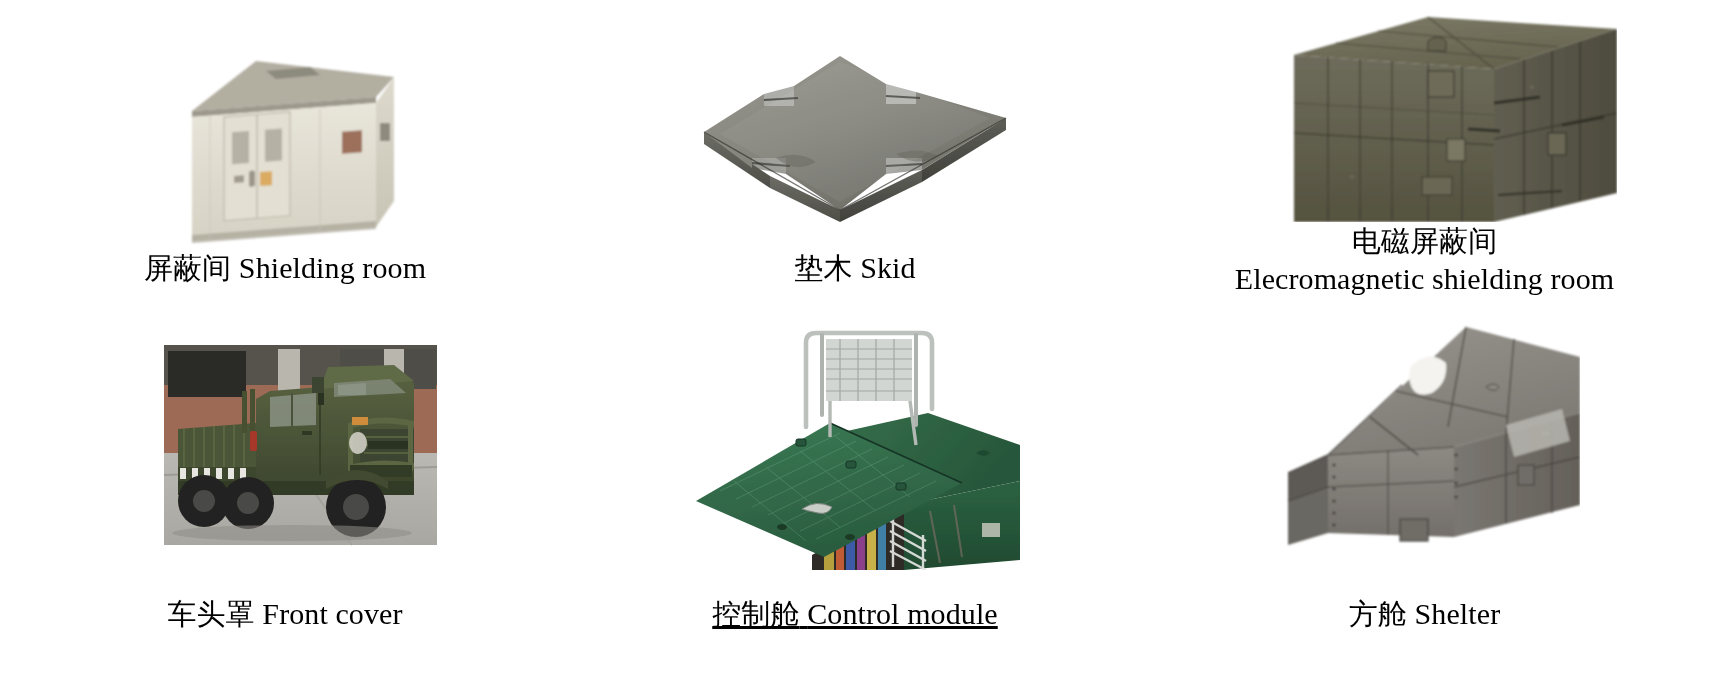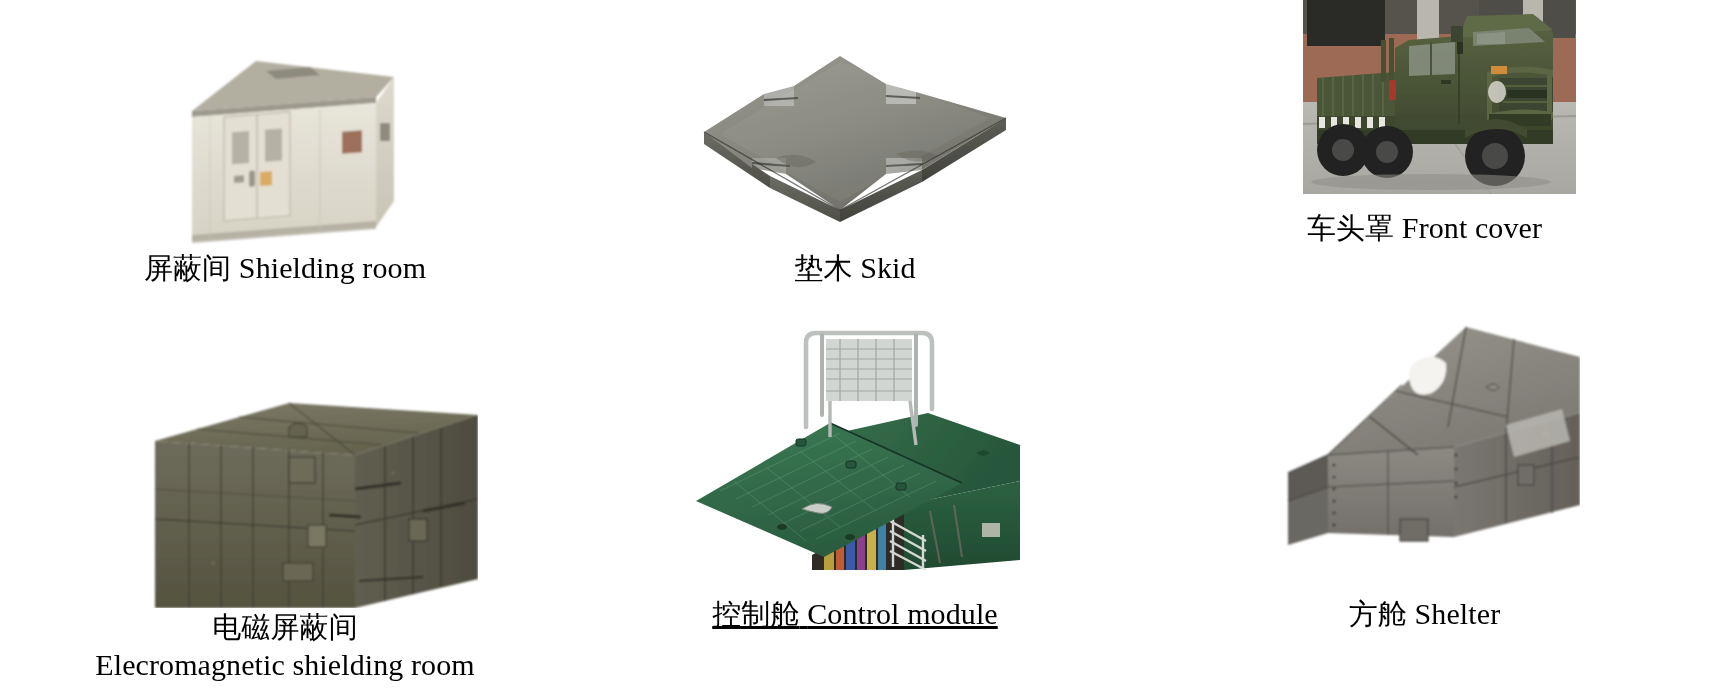--- a/index.html
+++ b/index.html
@@ -221,20 +221,98 @@
           </g>
         </svg>
       </div>
     </div>
     <div class="caption">
       <span class="cn">垫木</span>
       <span>Skid</span>
     </div>
   </div>
 
+  <div class="panel p-emshield">
+    <div class="art-wrap">
+      <div class="emroom">
+        <svg viewBox="0 0 385 215" xmlns="http://www.w3.org/2000/svg">
+          <defs>
+            <linearGradient id="emFront" x1="0" y1="0" x2="0" y2="1">
+              <stop offset="0%" stop-color="#6e6c5c"></stop>
+              <stop offset="100%" stop-color="#55533f"></stop>
+            </linearGradient>
+            <linearGradient id="emSide" x1="0" y1="0" x2="1" y2="0">
+              <stop offset="0%" stop-color="#605e50"></stop>
+              <stop offset="100%" stop-color="#4e4c3e"></stop>
+            </linearGradient>
+            <linearGradient id="emTop" x1="0" y1="0" x2="0.4" y2="1">
+              <stop offset="0%" stop-color="#7c7a66"></stop>
+              <stop offset="100%" stop-color="#66644f"></stop>
+            </linearGradient>
+            <filter id="emBlur" x="-8%" y="-8%" width="125%" height="125%">
+              <feGaussianBlur stdDeviation="0.85"></feGaussianBlur>
+            </filter>
+          </defs>
+          <g filter="url(#emBlur)">
+
+            <path d="M62,48 L196,10 L385,22 L262,62 Z" fill="url(#emTop)"></path>
+
+            <path d="M62,48 L262,62 L262,215 L62,215 Z" fill="url(#emFront)"></path>
+
+            <path d="M262,62 L385,22 L385,186 L262,215 Z" fill="url(#emSide)"></path>
+
+            <g stroke="#3b3a2e" stroke-width="1.3" opacity="0.85">
+              <line x1="96" y1="50" x2="96" y2="215"></line>
+              <line x1="128" y1="52" x2="128" y2="215"></line>
+              <line x1="160" y1="54" x2="160" y2="215"></line>
+              <line x1="196" y1="56" x2="196" y2="215"></line>
+              <line x1="230" y1="59" x2="230" y2="215"></line>
+            </g>
+
+            <line x1="62" y1="126" x2="262" y2="138" stroke="#3b3a2e" stroke-width="1.6" opacity="0.8"></line>
+            <line x1="62" y1="96" x2="262" y2="108" stroke="#3b3a2e" stroke-width="1.1" opacity="0.5"></line>
+
+            <g stroke="#34332a" stroke-width="1.3" opacity="0.85">
+              <line x1="292" y1="53" x2="292" y2="208"></line>
+              <line x1="320" y1="44" x2="320" y2="201"></line>
+              <line x1="348" y1="35" x2="348" y2="194"></line>
+            </g>
+            <line x1="262" y1="132" x2="385" y2="106" stroke="#34332a" stroke-width="1.5" opacity="0.75"></line>
+
+            <g stroke="#3f3e32" stroke-width="1.2" opacity="0.7">
+              <line x1="104" y1="36" x2="288" y2="52"></line>
+              <line x1="146" y1="24" x2="326" y2="40"></line>
+              <line x1="196" y1="10" x2="262" y2="62"></line>
+            </g>
+
+            <rect x="196" y="64" width="26" height="26" fill="#6e6c58" stroke="#3c3b30" stroke-width="1.2"></rect>
+            <rect x="215" y="132" width="18" height="22" fill="#7a7864" stroke="#3c3b30" stroke-width="1.1"></rect>
+            <rect x="190" y="170" width="30" height="18" fill="#6a6854" stroke="#3c3b30" stroke-width="1.1"></rect>
+            <rect x="316" y="126" width="18" height="22" fill="#6a6854" stroke="#34332a" stroke-width="1.1"></rect>
+
+            <path d="M196,34 q10,-8 18,0 l0,10 l-18,0 Z" fill="#65634f" stroke="#3c3b30" stroke-width="1"></path>
+            <line x1="236" y1="122" x2="268" y2="124" stroke="#2f2e26" stroke-width="3"></line>
+            <line x1="262" y1="96" x2="308" y2="90" stroke="#2f2e26" stroke-width="3"></line>
+            <line x1="330" y1="118" x2="372" y2="110" stroke="#2f2e26" stroke-width="3"></line>
+            <line x1="266" y1="188" x2="330" y2="184" stroke="#2f2e26" stroke-width="2"></line>
+
+            <circle cx="120" cy="170" r="2" fill="#77755f" opacity="0.5"></circle>
+            <circle cx="300" cy="80" r="2" fill="#7b7963" opacity="0.5"></circle>
+          </g>
+        </svg>
+      </div>
+    </div>
+    <div class="caption caption-2line">
+      <div>
+        <span class="cn">电磁屏蔽间</span>
+      </div>
+      <div>Elecromagnetic shielding room</div>
+    </div>
+  </div>
+
   <div class="panel p-truck">
     <div class="art-wrap">
       <div class="truckphoto">
         <svg viewBox="0 0 285 255" xmlns="http://www.w3.org/2000/svg">
           <defs>
             <linearGradient id="tkSky" x1="0" y1="0" x2="0" y2="1">
               <stop offset="0%" stop-color="#6d6a63"></stop>
               <stop offset="100%" stop-color="#8a857c"></stop>
             </linearGradient>
             <linearGradient id="tkGround" x1="0" y1="0" x2="0" y2="1">
@@ -353,98 +431,20 @@
             <path d="M174,176 q30,-22 62,0 l0,8 q-30,-18 -62,0 Z" fill="#424b30"></path>
 
             <ellipse cx="140" cy="228" rx="120" ry="8" fill="#8e8c86" opacity="0.55"></ellipse>
           </g>
         </svg>
       </div>
     </div>
     <div class="caption">
       <span class="cn">车头罩</span>
       <span>Front cover</span>
-    </div>
-  </div>
-
-  <div class="panel p-emshield">
-    <div class="art-wrap">
-      <div class="emroom">
-        <svg viewBox="0 0 385 215" xmlns="http://www.w3.org/2000/svg">
-          <defs>
-            <linearGradient id="emFront" x1="0" y1="0" x2="0" y2="1">
-              <stop offset="0%" stop-color="#6e6c5c"></stop>
-              <stop offset="100%" stop-color="#55533f"></stop>
-            </linearGradient>
-            <linearGradient id="emSide" x1="0" y1="0" x2="1" y2="0">
-              <stop offset="0%" stop-color="#605e50"></stop>
-              <stop offset="100%" stop-color="#4e4c3e"></stop>
-            </linearGradient>
-            <linearGradient id="emTop" x1="0" y1="0" x2="0.4" y2="1">
-              <stop offset="0%" stop-color="#7c7a66"></stop>
-              <stop offset="100%" stop-color="#66644f"></stop>
-            </linearGradient>
-            <filter id="emBlur" x="-8%" y="-8%" width="125%" height="125%">
-              <feGaussianBlur stdDeviation="0.85"></feGaussianBlur>
-            </filter>
-          </defs>
-          <g filter="url(#emBlur)">
-
-            <path d="M62,48 L196,10 L385,22 L262,62 Z" fill="url(#emTop)"></path>
-
-            <path d="M62,48 L262,62 L262,215 L62,215 Z" fill="url(#emFront)"></path>
-
-            <path d="M262,62 L385,22 L385,186 L262,215 Z" fill="url(#emSide)"></path>
-
-            <g stroke="#3b3a2e" stroke-width="1.3" opacity="0.85">
-              <line x1="96" y1="50" x2="96" y2="215"></line>
-              <line x1="128" y1="52" x2="128" y2="215"></line>
-              <line x1="160" y1="54" x2="160" y2="215"></line>
-              <line x1="196" y1="56" x2="196" y2="215"></line>
-              <line x1="230" y1="59" x2="230" y2="215"></line>
-            </g>
-
-            <line x1="62" y1="126" x2="262" y2="138" stroke="#3b3a2e" stroke-width="1.6" opacity="0.8"></line>
-            <line x1="62" y1="96" x2="262" y2="108" stroke="#3b3a2e" stroke-width="1.1" opacity="0.5"></line>
-
-            <g stroke="#34332a" stroke-width="1.3" opacity="0.85">
-              <line x1="292" y1="53" x2="292" y2="208"></line>
-              <line x1="320" y1="44" x2="320" y2="201"></line>
-              <line x1="348" y1="35" x2="348" y2="194"></line>
-            </g>
-            <line x1="262" y1="132" x2="385" y2="106" stroke="#34332a" stroke-width="1.5" opacity="0.75"></line>
-
-            <g stroke="#3f3e32" stroke-width="1.2" opacity="0.7">
-              <line x1="104" y1="36" x2="288" y2="52"></line>
-              <line x1="146" y1="24" x2="326" y2="40"></line>
-              <line x1="196" y1="10" x2="262" y2="62"></line>
-            </g>
-
-            <rect x="196" y="64" width="26" height="26" fill="#6e6c58" stroke="#3c3b30" stroke-width="1.2"></rect>
-            <rect x="215" y="132" width="18" height="22" fill="#7a7864" stroke="#3c3b30" stroke-width="1.1"></rect>
-            <rect x="190" y="170" width="30" height="18" fill="#6a6854" stroke="#3c3b30" stroke-width="1.1"></rect>
-            <rect x="316" y="126" width="18" height="22" fill="#6a6854" stroke="#34332a" stroke-width="1.1"></rect>
-
-            <path d="M196,34 q10,-8 18,0 l0,10 l-18,0 Z" fill="#65634f" stroke="#3c3b30" stroke-width="1"></path>
-            <line x1="236" y1="122" x2="268" y2="124" stroke="#2f2e26" stroke-width="3"></line>
-            <line x1="262" y1="96" x2="308" y2="90" stroke="#2f2e26" stroke-width="3"></line>
-            <line x1="330" y1="118" x2="372" y2="110" stroke="#2f2e26" stroke-width="3"></line>
-            <line x1="266" y1="188" x2="330" y2="184" stroke="#2f2e26" stroke-width="2"></line>
-
-            <circle cx="120" cy="170" r="2" fill="#77755f" opacity="0.5"></circle>
-            <circle cx="300" cy="80" r="2" fill="#7b7963" opacity="0.5"></circle>
-          </g>
-        </svg>
-      </div>
-    </div>
-    <div class="caption caption-2line">
-      <div>
-        <span class="cn">电磁屏蔽间</span>
-      </div>
-      <div>Elecromagnetic shielding room</div>
     </div>
   </div>
 
   <div class="panel p-control">
     <div class="art-wrap">
       <div class="controlmod">
         <svg viewBox="0 0 330 265" xmlns="http://www.w3.org/2000/svg">
           <defs>
             <linearGradient id="cmPanel" x1="0" y1="0" x2="0.3" y2="1">
               <stop offset="0%" stop-color="#3b7a55"></stop>

